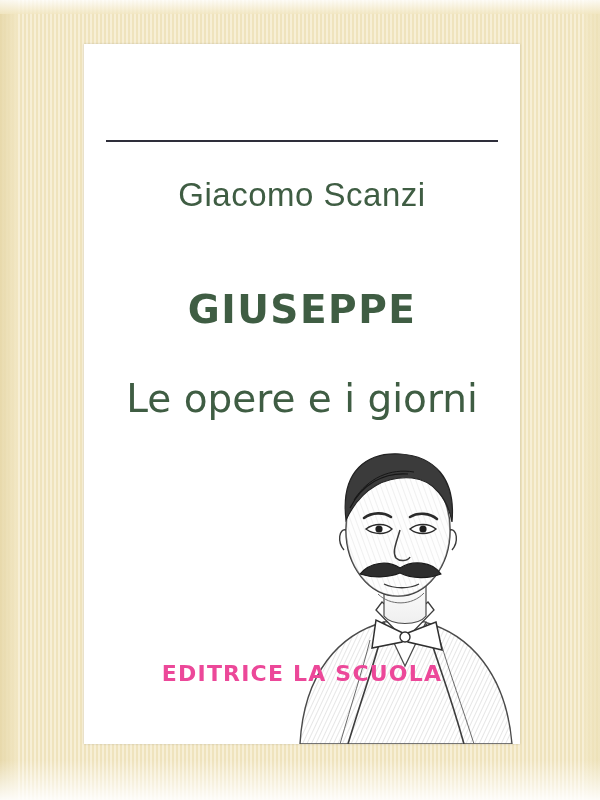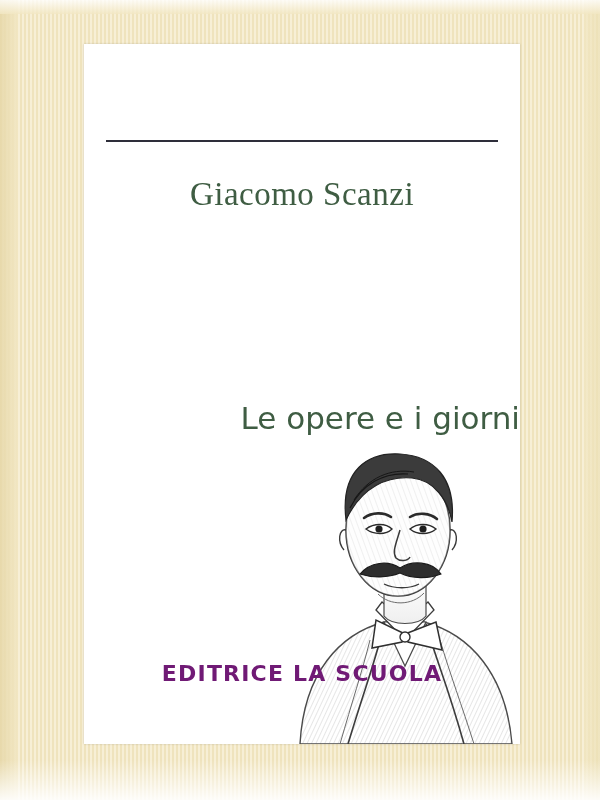--- a/index.html
+++ b/index.html
@@ -90,60 +90,60 @@
 
   .author {
     position: absolute;
     left: 0;
     top: 132px;
     width: 436px;
     text-align: center;
     font-size: 33px;
     letter-spacing: 0.5px;
     color: #3f5d43;
-    font-family: Liberation Serif, serif;
+    font-family: Liberation Sans, sans-serif;
     font-weight: 400;
   }
 
   .title {
     position: absolute;
     left: 0;
     top: 243px;
     width: 436px;
     text-align: center;
     font-size: 39px;
     font-weight: 700;
     letter-spacing: 1.5px;
     line-height: 1.18;
     color: #3f5d43;
     font-family: "DejaVu Sans", sans-serif;
   }
 
   .subtitle {
     position: absolute;
     left: 0;
-    top: 356px;
-    width: 436px;
-    text-align: right;
-    font-size: 31px;
+    top: 332px;
+    width: 436px;
+    text-align: center;
+    font-size: 39px;
     color: #3f5d43;
     font-family: "DejaVu Sans", sans-serif;
     font-weight: 400;
   }
 
   .publisher {
     position: absolute;
     left: 0;
     top: 617px;
     width: 436px;
     text-align: center;
     font-size: 22px;
     font-weight: 700;
     letter-spacing: 1.2px;
-    color: #701a75;
+    color: #ec4899;
     font-family: "DejaVu Sans", sans-serif;
   }
 
   
   .portrait {
     position: absolute;
     left: 208px;
     top: 390px;
     width: 228px;
     height: 310px;
@@ -162,21 +162,21 @@
   <div class="frame-shade-top"></div>
   <div class="frame-shade-bottom"></div>
 
   <div class="cover-panel">
 
     <div class="top-rule"></div>
 
     <div class="author">Giacomo Scanzi</div>
 
     <div class="title">
-      <br>
+      <span>GIUSEPPE</span><br>
     </div>
 
     <div class="subtitle">Le opere e i giorni</div>
 
     <div class="portrait">
       <svg width="228" height="310" viewBox="0 0 228 310" xmlns="http://www.w3.org/2000/svg">
         <defs>
           <linearGradient id="hatch" x1="0" y1="0" x2="0" y2="1">
             <stop offset="0%" stop-color="#ffffff"></stop>
             <stop offset="100%" stop-color="#efefef"></stop>

